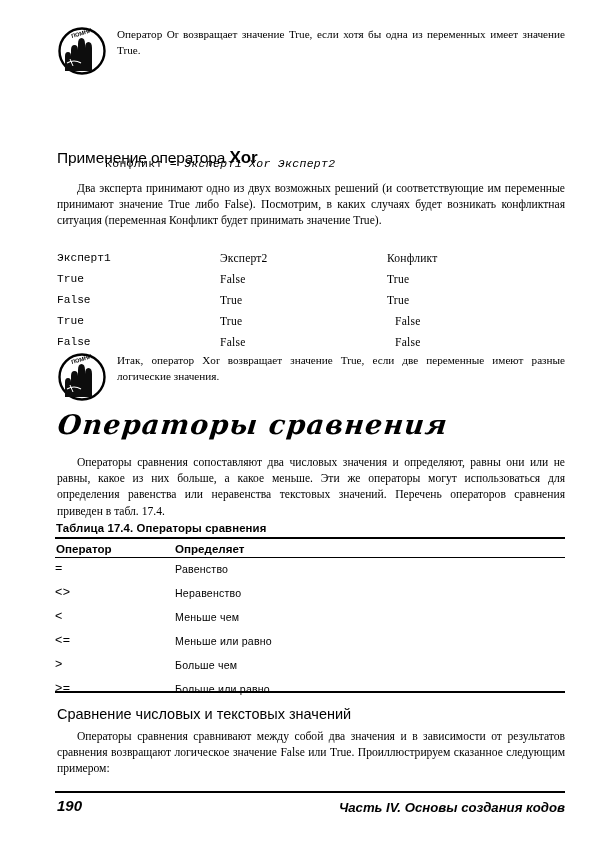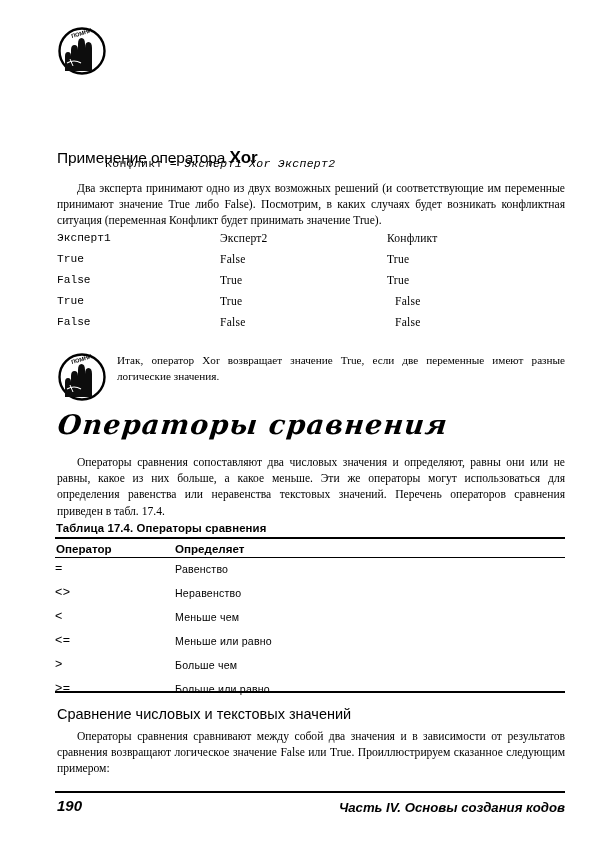--- a/index.html
+++ b/index.html
@@ -96,20 +96,21 @@
     font-size: 11.5px;
     letter-spacing: 0.3px;
     white-space: nowrap;
   }
   .codeline .it { font-style: italic; }
 
   
   .ttable {
     position: absolute;
     border-collapse: collapse;
+    margin-top: 20px;
   }
   .ttable td {
     font-family: "Liberation Mono", monospace;
     font-size: 11.2px;
     padding: 0;
     height: 21px;
     vertical-align: top;
     white-space: nowrap;
   }
   .ttable td.c1 { width: 163px; }
@@ -203,20 +204,21 @@
   <div class="note" style="left:57px; top:26px;">
     <div class="note-icon">
       <svg width="50" height="50" viewBox="0 0 50 50" aria-hidden="true">
         <circle cx="25" cy="25" r="22.5" fill="#ffffff" stroke="#000000" stroke-width="2.4"></circle>
         <path d="M8 45 L8 30 Q8 26 11 26 Q14 26 14 30 L14 24 Q14 19 17.5 19 Q21 19 21 24 L21 18 Q21 12 24.5 12 Q28 12 28 18 L28 22 Q28 16 31.5 16 Q35 16 35 22 L35 45 Z" fill="#0d0d0d"></path>
         <path d="M10 37 Q17 33 24 37" stroke="#ffffff" stroke-width="1.1" fill="none"></path>
         <path d="M13 33 L16 40" stroke="#ffffff" stroke-width="1" fill="none"></path>
         <text x="25" y="9" font-family="Liberation Sans, sans-serif" font-size="5.6" font-weight="bold" text-anchor="middle" fill="#000000" transform="rotate(-17 25 9)">ПОМНИ</text>
       </svg>
     </div>
+    <div class="note-body">Оператор Or возвращает значение True, если хотя бы одна из переменных имеет значение True.</div>
   </div>
 
   <div class="h2-sans" style="left:57px; top:100px;">
     <span>Применение оператора </span><b>Xor</b>
   </div>
 
 
   <div class="codeline" style="left:57px; top:157px;padding-left:48px;">
     <span>Конфликт = </span><span class="it">Эксперт1 Xor Эксперт2</span>
   </div>

